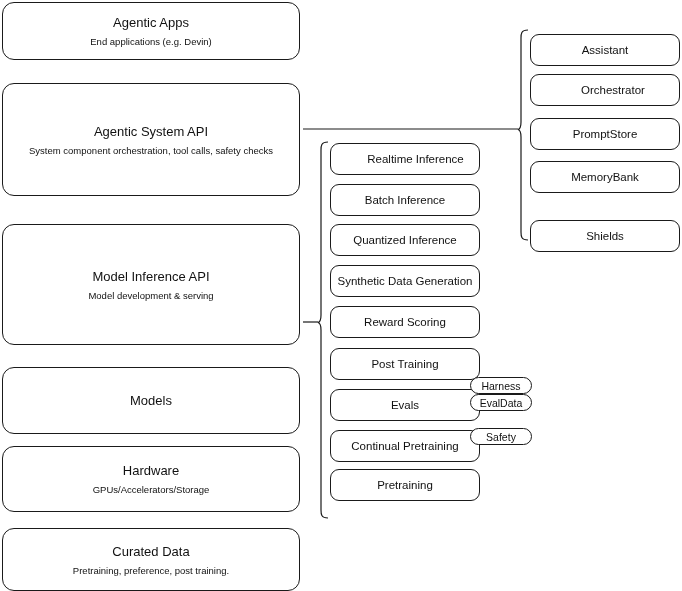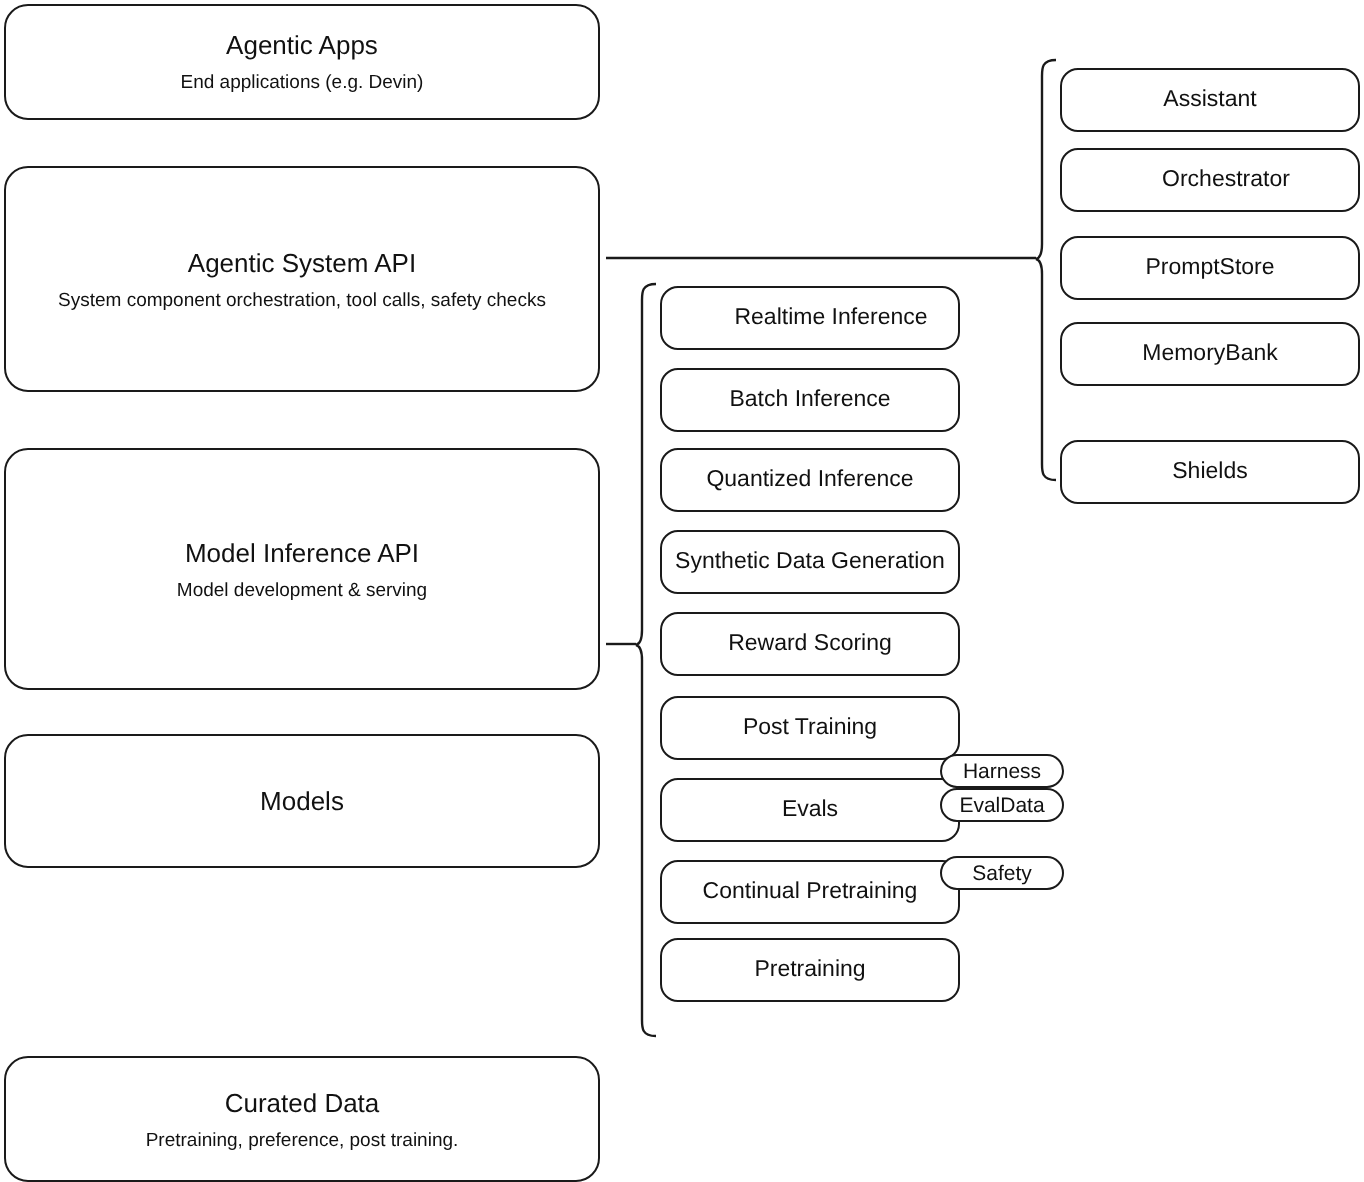--- a/index.html
+++ b/index.html
@@ -133,20 +133,24 @@
 
   <div class="box stack-box" style="top:224px;height:121px;">
     <div class="stack-title">Model Inference API</div>
     <div class="stack-sub">Model development &amp; serving</div>
   </div>
 
   <div class="box stack-box" style="top:367px;height:67px;">
     <div class="stack-title">Models</div>
   </div>
 
+  <div class="box stack-box" style="top:446px;height:66px;">
+    <div class="stack-title">Hardware</div>
+    <div class="stack-sub">GPUs/Accelerators/Storage</div>
+  </div>
 
   <div class="box stack-box" style="top:528px;height:63px;">
     <div class="stack-title">Curated Data</div>
     <div class="stack-sub">Pretraining, preference, post training.</div>
   </div>
 
   <div class="box pill-box mid-box" style="top:143px;padding-left:21px;">
     <span>Realtime Inference</span>
   </div>
   <div class="box pill-box mid-box" style="top:184px;">

